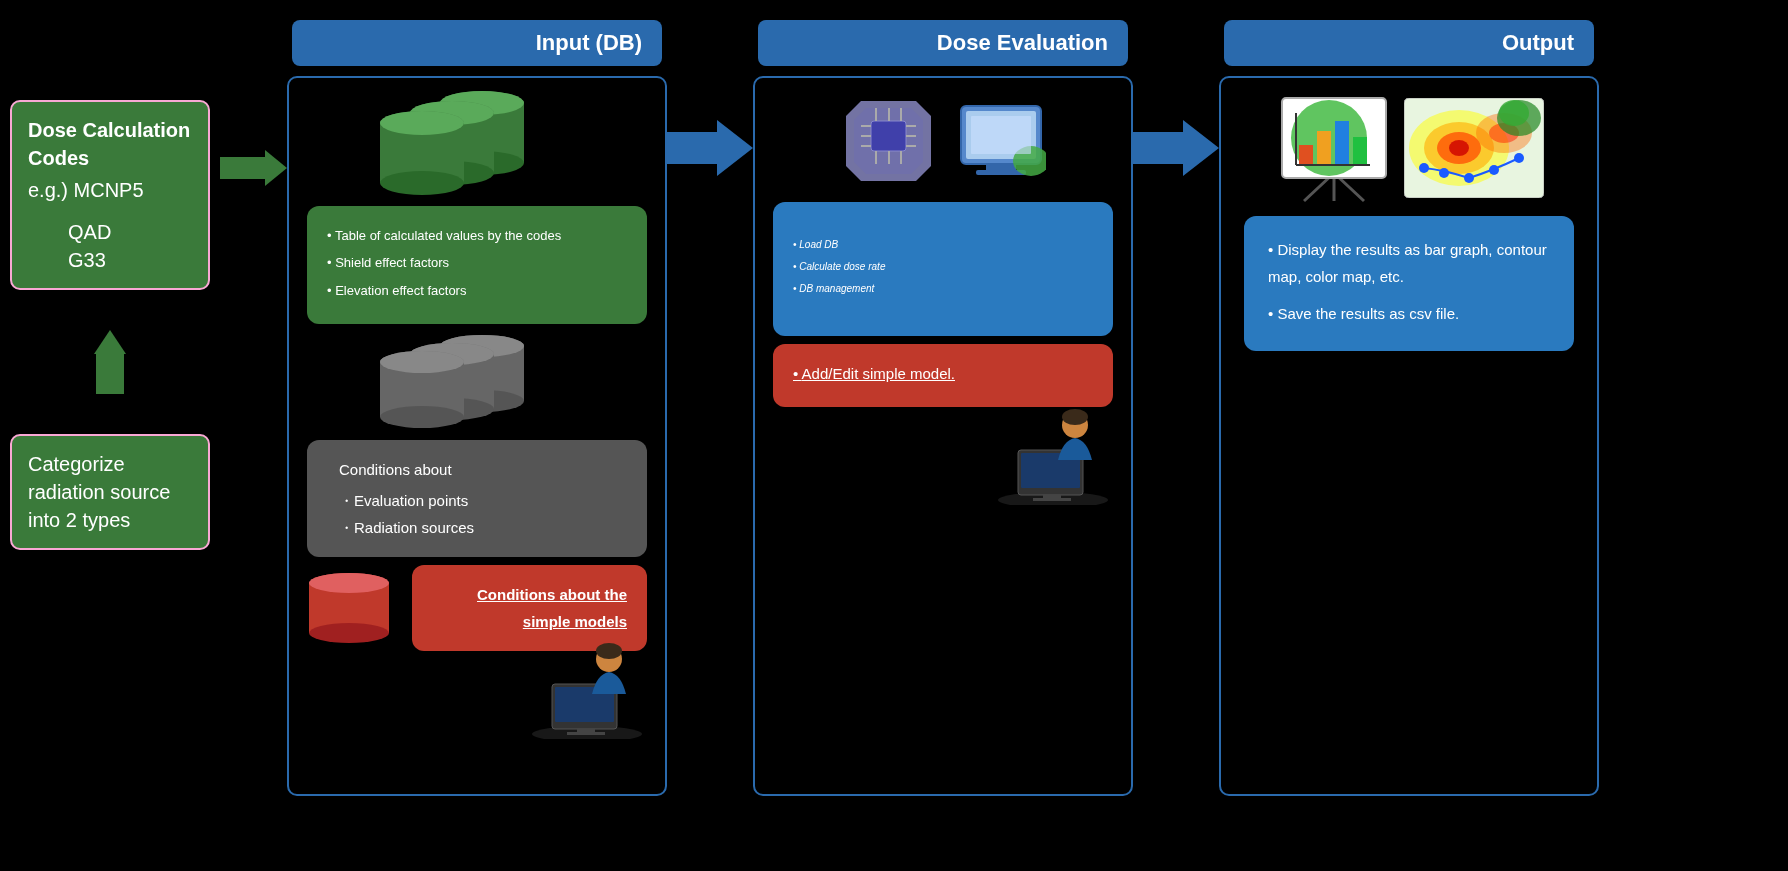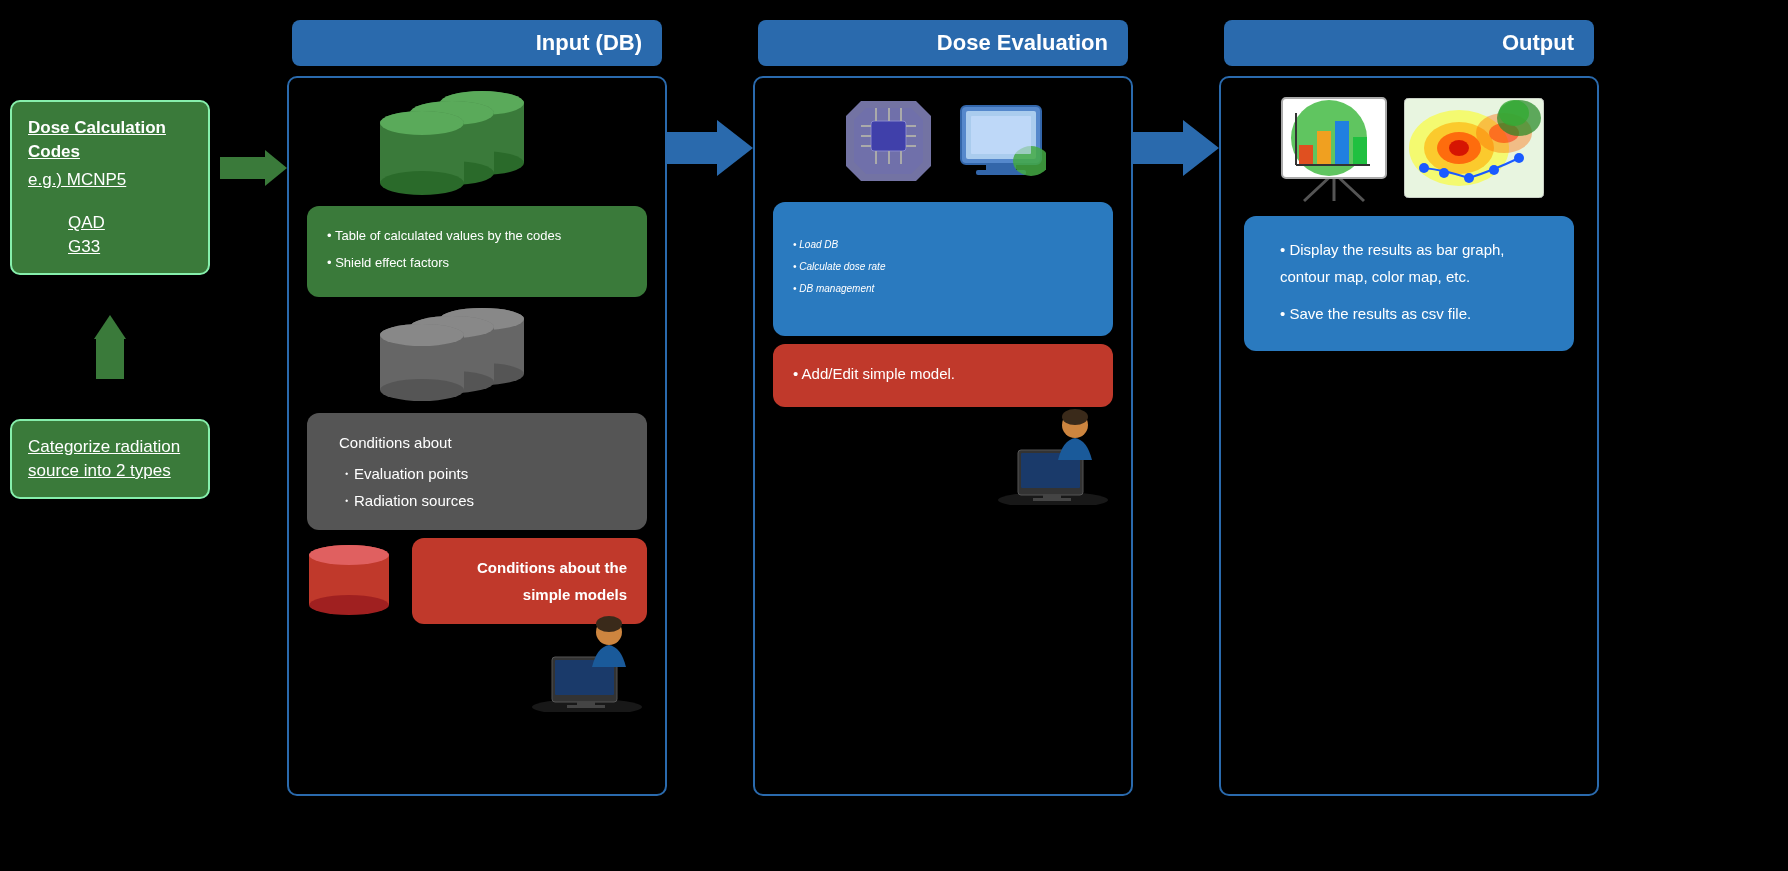--- a/index.html
+++ b/index.html
@@ -28,27 +28,26 @@
       flex-direction: column;
       gap: 40px;
       margin-top: 80px;
       margin-right: 10px;
       width: 200px;
       flex-shrink: 0;
     }
 
     .green-box {
       background: #3a7a3a;
-      border: 2px solid #86efac;
+      border: 2px solid #f9a8d4;
       border-radius: 10px;
       padding: 14px 16px;
       color: white;
-      font-size: 17px;
+      font-size: 20px;
       line-height: 1.4;
-      text-decoration: underline;
     }
 
     .vertical-arrow-container {
       display: flex;
       flex-direction: column;
       align-items: center;
       gap: 0;
     }
 
     
@@ -113,37 +112,38 @@
     }
 
     .content-box-red {
       background: #c0392b;
       border-radius: 12px;
       padding: 16px 20px;
       color: white;
       font-size: 15px;
       line-height: 1.8;
       width: 340px;
+      text-decoration: underline;
     }
 
     .content-box-blue {
       background: #2a7abf;
       border-radius: 12px;
       padding: 34px 20px;
       color: white;
       font-size: 10px;
       line-height: 1.8;
       width: 340px;
       font-style: italic;
     }
 
     .content-box-blue-large {
       background: #2a7abf;
       border-radius: 12px;
-      padding: 20px 36px;
+      padding: 20px 24px;
       color: white;
       font-size: 15px;
       line-height: 1.8;
       width: 330px;
     }
 
     .bullet-item::before {
       content: "• ";
     }
 
@@ -169,21 +169,21 @@
 
   </style>
 </head>
 <body>
 
 <div class="diagram">
 
   <div class="left-column">
     <div class="green-box">
       <div style="font-weight:bold;margin-bottom:4px;">Dose Calculation Codes</div>
-      <div style="margin-bottom:20px;">e.g.)   MCNP5</div>
+      <div style="margin-bottom:14px;">e.g.)   MCNP5</div>
       <div style="margin-left:40px;">QAD</div>
       <div style="margin-left:40px;">G33</div>
     </div>
 
     <div class="vertical-arrow-container">
       <div style="width:0;height:0;border-left:16px solid transparent;border-right:16px solid transparent;border-bottom:24px solid #3a7a3a;"></div>
       <div style="width:28px;height:40px;background:#3a7a3a;"></div>
     </div>
 
     <div class="green-box">
@@ -220,20 +220,21 @@
           <ellipse cx="45" cy="15" rx="42" ry="12" fill="#4a8a4a"></ellipse>
           <rect x="3" y="15" width="84" height="60" fill="#3a7a3a"></rect>
           <ellipse cx="45" cy="75" rx="42" ry="12" fill="#2a6a2a"></ellipse>
           <ellipse cx="45" cy="15" rx="42" ry="12" fill="#5aaa5a"></ellipse>
         </svg>
       </div>
 
       <div class="content-box-green">
         <div class="bullet-item">Table of calculated values  by the codes</div>
         <div class="bullet-item">Shield effect factors</div>
+        <div class="bullet-item">Elevation effect factors</div>
       </div>
 
       <div style="position:relative;width:200px;height:100px;">
         <svg width="90" height="90" style="position:absolute;left:60px;top:0;">
           <ellipse cx="45" cy="14" rx="42" ry="11" fill="#777"></ellipse>
           <rect x="3" y="14" width="84" height="55" fill="#666"></rect>
           <ellipse cx="45" cy="69" rx="42" ry="11" fill="#555"></ellipse>
           <ellipse cx="45" cy="14" rx="42" ry="11" fill="#888"></ellipse>
         </svg>
         <svg width="90" height="90" style="position:absolute;left:30px;top:8px;">

